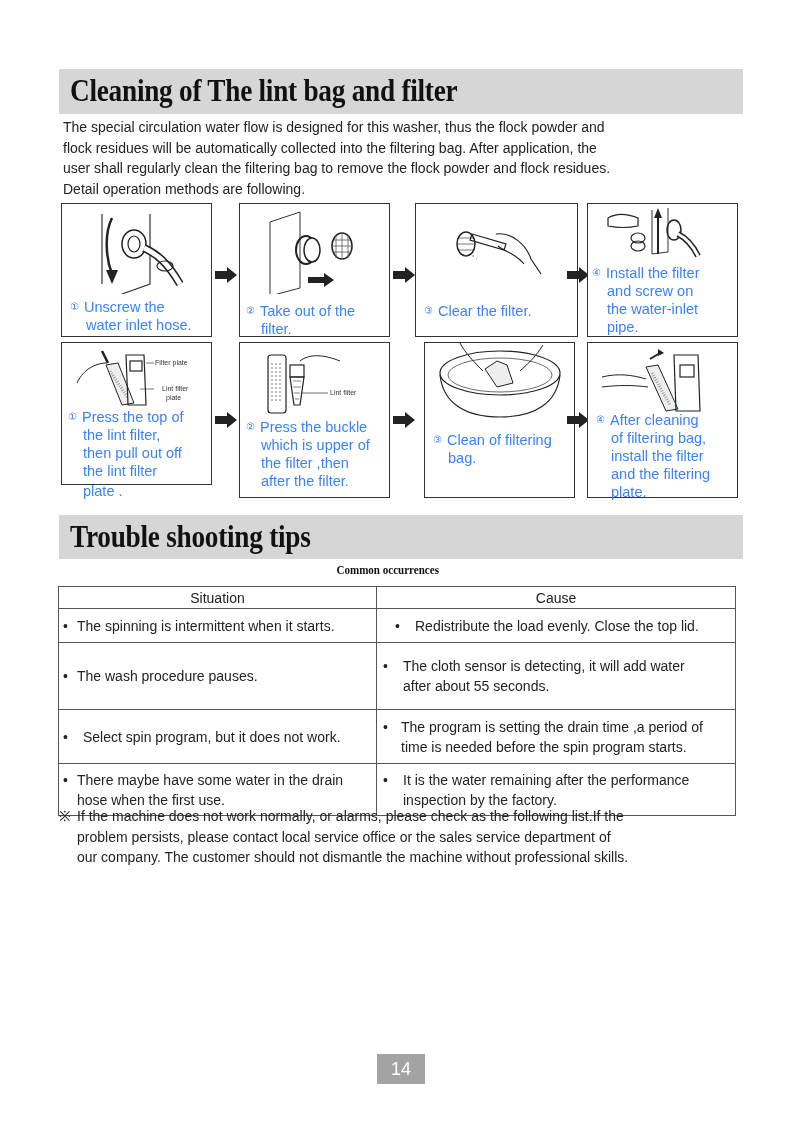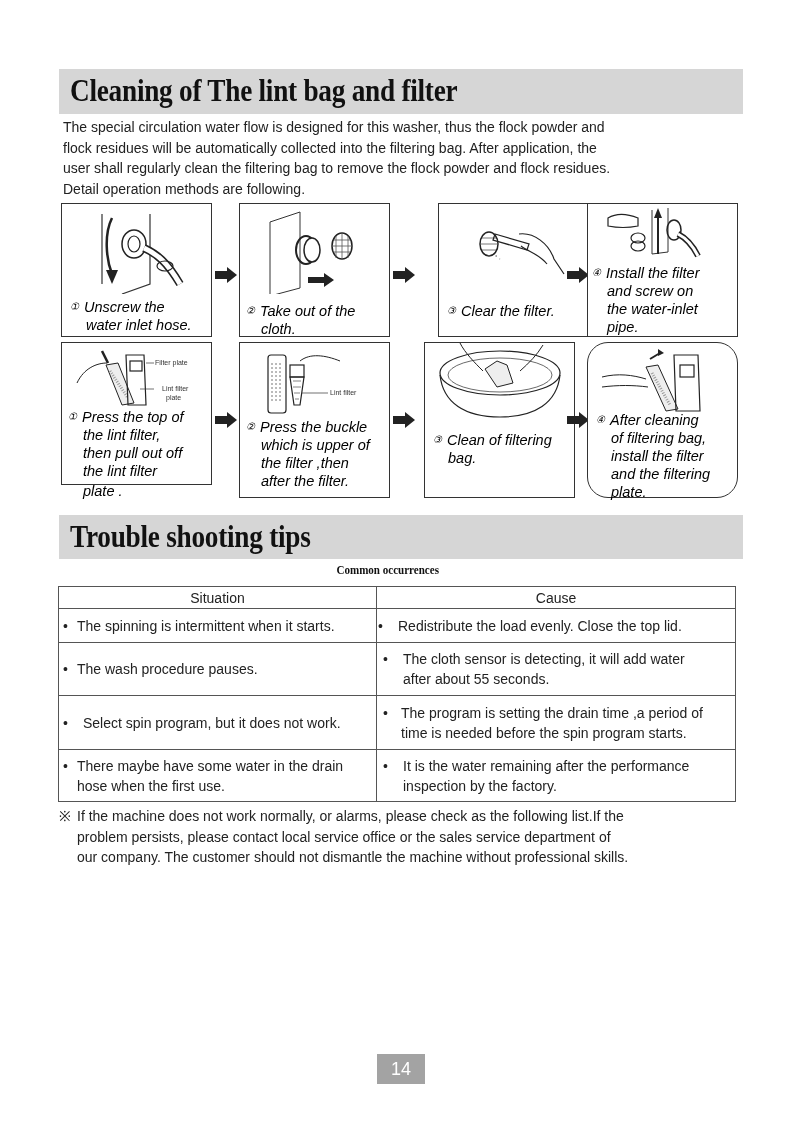--- a/index.html
+++ b/index.html
@@ -15,21 +15,21 @@
   #hdr1 { top: 69px; height: 45px; padding: 4px 0 0 11px; font-size: 31px; }
   #hdr2 { top: 515px; height: 44px; padding: 4px 0 0 11px; font-size: 31px; }
 
   .intro { position: absolute; left: 63px; top: 117px; width: 640px; font-size: 14px; line-height: 20.5px; color: #222; }
   .intro p { margin: 0; }
 
   .step-box {
     position: absolute; border: 1.5px solid #333; background: #fff;
   }
   .step-art { position: absolute; left: 0; right: 0; top: 0; height: 90px; }
-  .step-text { position: absolute; font-size: 14.5px; line-height: 18px; color: #000000; font-style: italic; }
+  .step-text { position: absolute; font-size: 14.5px; line-height: 18px; color: #3b82f6; }
   .step-num { font-size: 10px; margin-right: 5px; vertical-align: 2px; }
 
   .arrow { position: absolute; width: 22px; height: 16px; }
 
   .subtitle {
     position: absolute; top: 563px; left: 0; width: 775px; text-align: center;
     font-family: "Liberation Serif", serif; font-weight: bold; font-size: 12px; color: #111;
   }
   .subtitle span { display: inline-block; transform: scaleX(0.92); }
 
@@ -95,29 +95,29 @@
     <path d="M30 18 L60 8 L60 84 L30 92 Z" stroke="#333" fill="none" stroke-width="1"></path>
     <ellipse cx="66" cy="46" rx="10" ry="14" fill="none" stroke="#222" stroke-width="2"></ellipse>
     <ellipse cx="72" cy="46" rx="8" ry="12" fill="#fff" stroke="#222" stroke-width="1.5"></ellipse>
     <ellipse cx="102" cy="42" rx="10" ry="13" fill="none" stroke="#222" stroke-width="1.5"></ellipse>
     <path d="M94 36 L110 36 M93 42 L111 42 M94 48 L110 48" stroke="#555" stroke-width="0.8"></path>
     <path d="M96 32 L96 54 M102 30 L102 55 M108 32 L108 54" stroke="#555" stroke-width="0.8"></path>
     <polygon points="68,73 84,73 84,69 94,76 84,83 84,79 68,79" fill="#222"></polygon>
   </svg>
   <div class="step-text" style="left:6px; top:98px;">
     <div><span class="step-num">②</span><span>Take  out  of  the</span></div>
-    <div style="padding-left:15px;">cloth.</div>
+    <div style="padding-left:15px;">filter.</div>
   </div>
 </div>
 
 <svg class="arrow" style="left:393px; top:267px;" viewBox="0 0 22 16">
     <polygon points="0,4 12,4 12,0 22,8 12,16 12,12 0,12" fill="#222"></polygon>
   </svg>
 
-<div class="step-box" style="left:438px; top:203px; width:163px; height:134px;">
+<div class="step-box" style="left:415px; top:203px; width:163px; height:134px;">
   <svg class="step-art" viewBox="0 0 151 90" width="151" height="90">
     <ellipse cx="50" cy="40" rx="9" ry="12" fill="none" stroke="#222" stroke-width="1.5"></ellipse>
     <path d="M43 34 L57 34 M42 40 L58 40 M43 46 L57 46" stroke="#555" stroke-width="0.8"></path>
     <path d="M56 30 L90 40 L88 46 L54 36 Z" fill="none" stroke="#222" stroke-width="1.2"></path>
     <path d="M80 30 C95 28 110 40 115 55 L125 70" fill="none" stroke="#222" stroke-width="1.2"></path>
     <path d="M82 42 C90 48 100 50 108 60" fill="none" stroke="#222" stroke-width="1.2"></path>
     <text x="56" y="55" font-size="6" fill="#444">° ,</text>
   </svg>
   <div class="step-text" style="left:8px; top:98px;">
     <div><span class="step-num">③</span><span>Clear the filter.</span></div>
@@ -210,21 +210,21 @@
   <div class="step-text" style="left:8px; top:88px;">
     <div><span class="step-num">③</span><span>Clean of filtering</span></div>
     <div style="padding-left:15px;">bag.</div>
   </div>
 </div>
 
 <svg class="arrow" style="left:567px; top:412px;" viewBox="0 0 22 16">
     <polygon points="0,4 12,4 12,0 22,8 12,16 12,12 0,12" fill="#222"></polygon>
   </svg>
 
-<div class="step-box" style="left:587px; top:342px; width:151px; height:156px;border-radius:21px;">
+<div class="step-box" style="left:587px; top:342px; width:151px; height:156px;">
   <svg class="step-art" viewBox="0 0 151 70" width="151" height="70" style="height:70px;">
     <path d="M14 34 C30 30 45 32 58 36" fill="none" stroke="#222" stroke-width="1"></path>
     <path d="M14 44 C30 42 45 42 60 44" fill="none" stroke="#222" stroke-width="1"></path>
     <path d="M62 16 L72 10" stroke="#222" stroke-width="2"></path>
     <polygon points="70,6 76,10 70,13" fill="#222"></polygon>
     <path d="M58 24 L70 22 L90 66 L78 68 Z" fill="#eee" stroke="#222" stroke-width="1"></path>
     <path d="M64 30 L82 62" stroke="#999" stroke-width="3" stroke-dasharray="1,1.5"></path>
     <path d="M86 12 L110 12 L112 68 L88 68 Z" fill="none" stroke="#222" stroke-width="1.2"></path>
     <rect x="92" y="22" width="14" height="12" fill="none" stroke="#222" stroke-width="1.2"></rect>
   </svg>
@@ -246,23 +246,23 @@
 <table class="trouble">
   <thead>
     <tr>
       <th class="col1">Situation</th>
       <th>Cause</th>
     </tr>
   </thead>
   <tbody>
     <tr style="height:34px;">
       <td><span class="bullet">•</span><span>The spinning is intermittent when it starts.</span></td>
-      <td style="padding-left:1px;"><span class="bullet" style="width:20px;">•</span><span>Redistribute the load evenly. Close the top lid.</span></td>
-    </tr>
-    <tr style="height:53px;">
+      <td style="padding-left:18px;"><span class="bullet" style="width:20px;">•</span><span>Redistribute the load evenly. Close the top lid.</span></td>
+    </tr>
+    <tr style="height:67px;">
       <td><span class="bullet">•</span><span>The wash procedure pauses.</span></td>
       <td style="padding-left:6px;">
           <div class="cell-flex">
             <span class="bullet" style="width:20px;">•</span>
             <span style="width:300px;">The cloth sensor is detecting, it will add water after about 55 seconds.</span>
           </div>
         </td>
     </tr>
     <tr style="height:54px;">
       <td><span class="bullet" style="width:20px;">•</span><span>Select spin program, but it does not work.</span></td>

